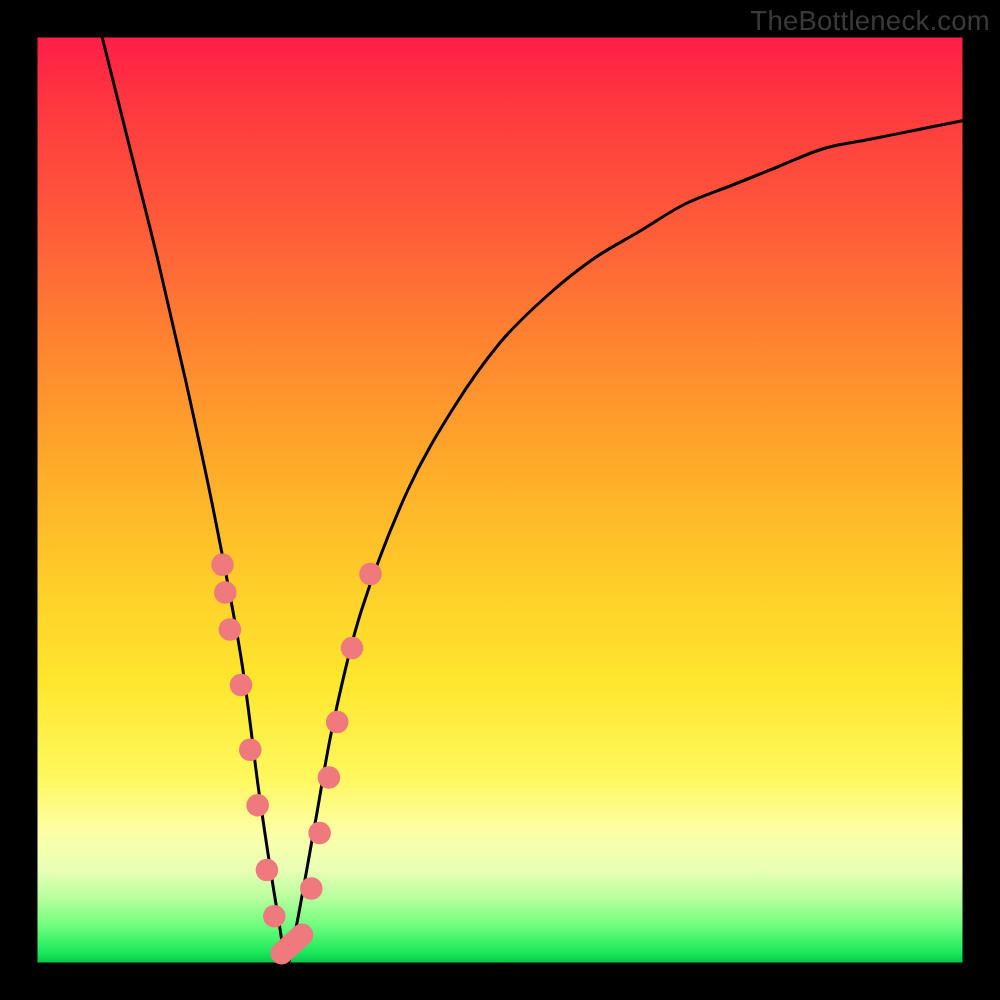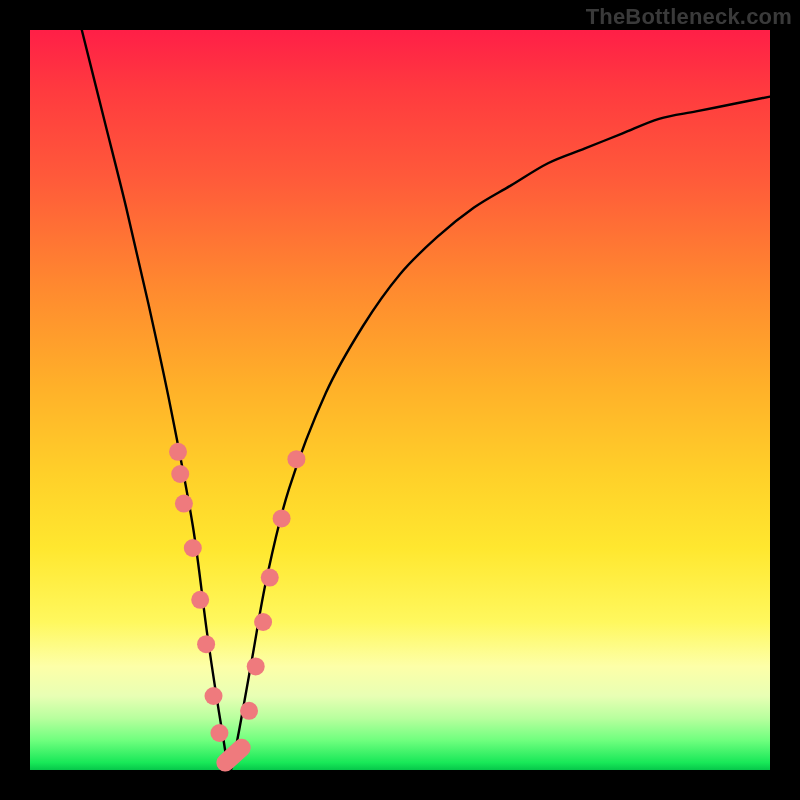--- a/index.html
+++ b/index.html
@@ -42,21 +42,21 @@
       #06c74a 100%
     );
   }
   .watermark {
     position: absolute;
     top: 4px;
     right: 8px;
     color: #3a3a3a;
     font-size: 22px;
     letter-spacing: 0.2px;
-    font-weight: 700;
+    font-weight: 400;
     user-select: none;
   }
   svg.curve {
     position: absolute;
     left: 0; top: 0;
     width: 740px; height: 740px;
     overflow: visible;
   }
   .curve path.line {
     fill: none;

